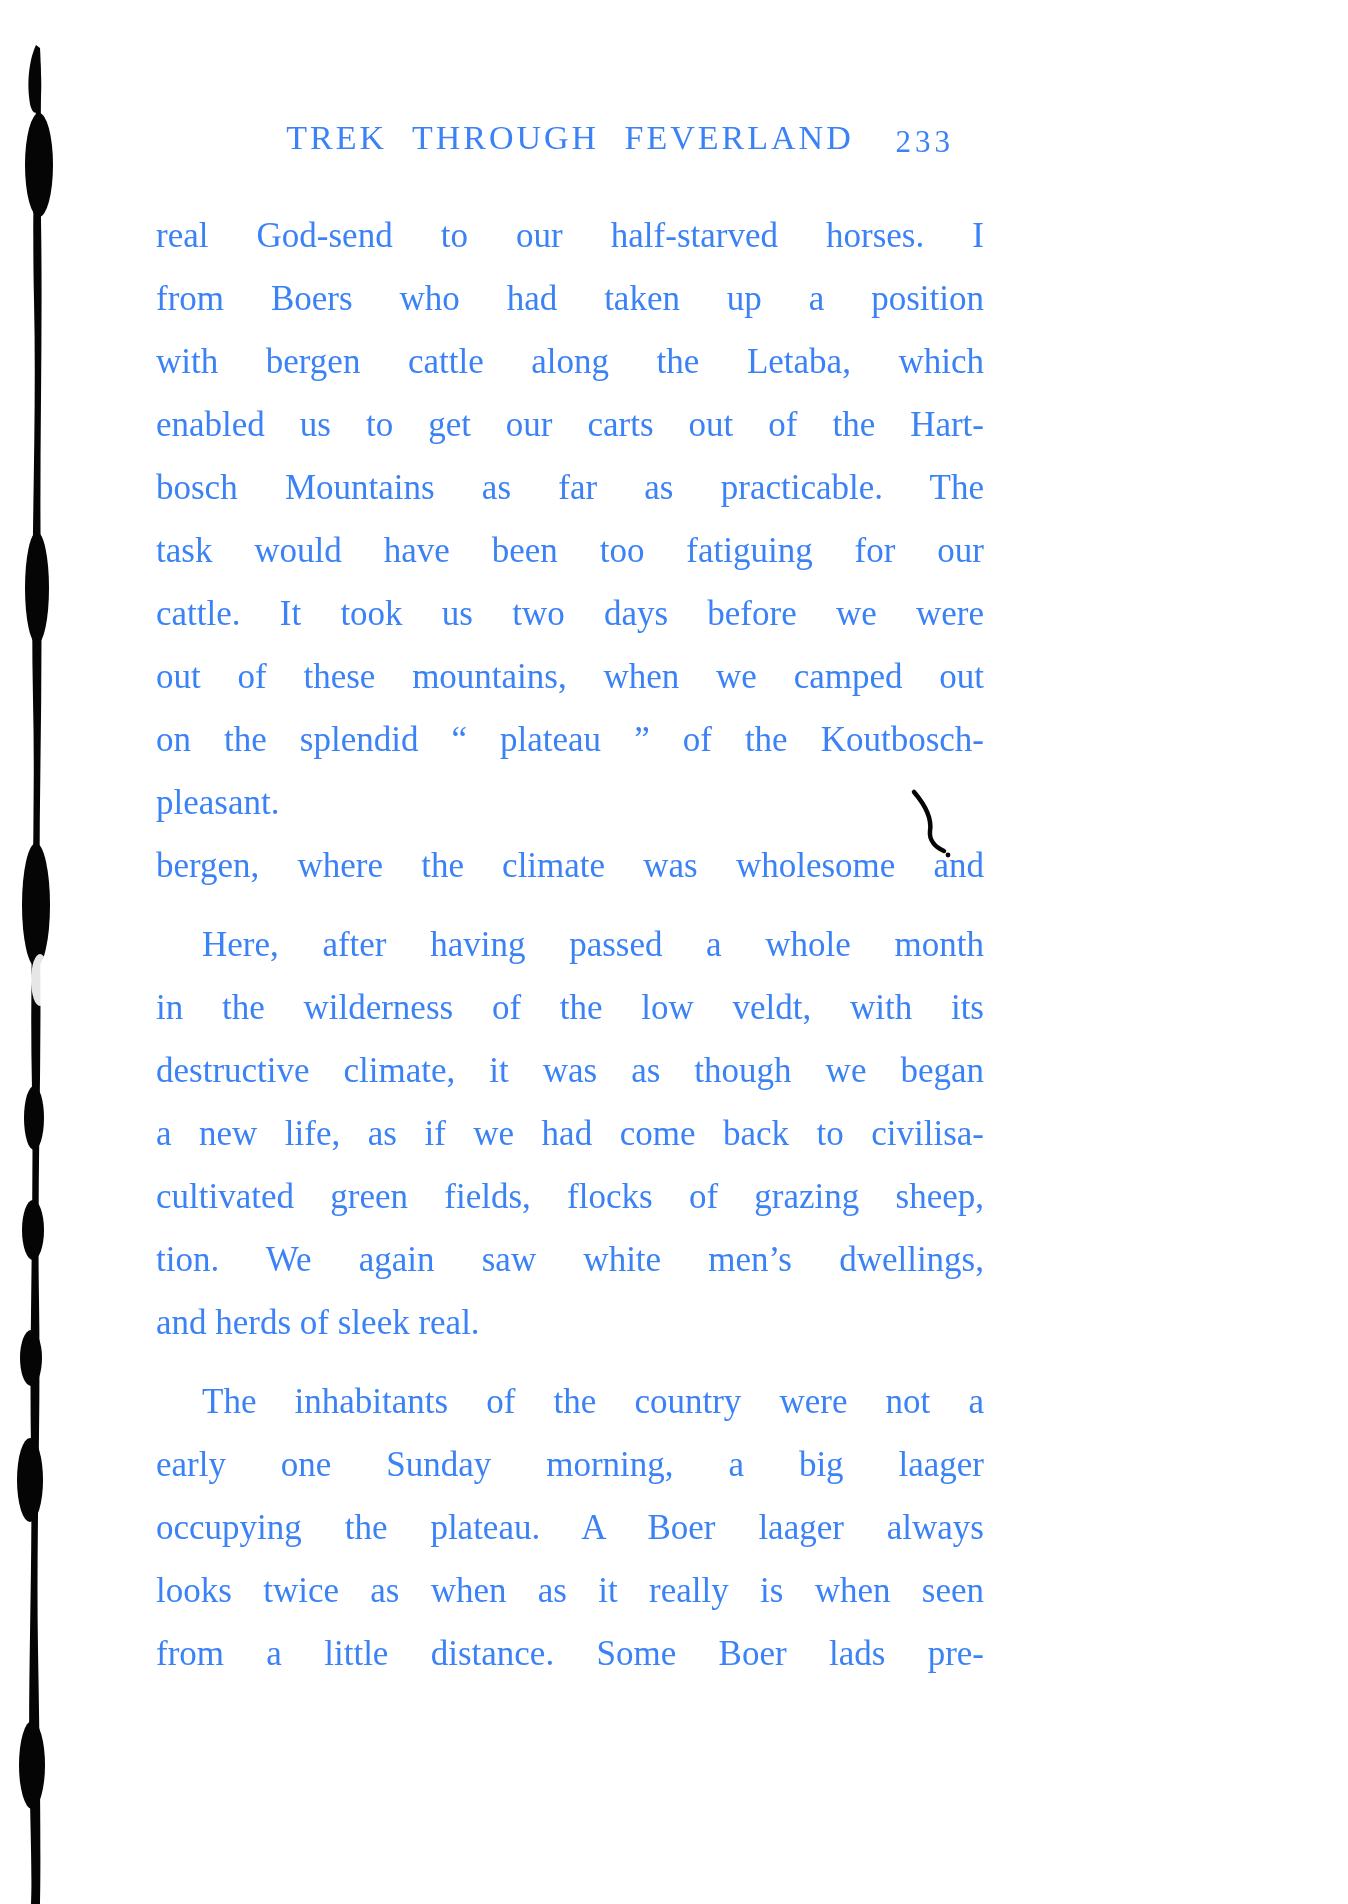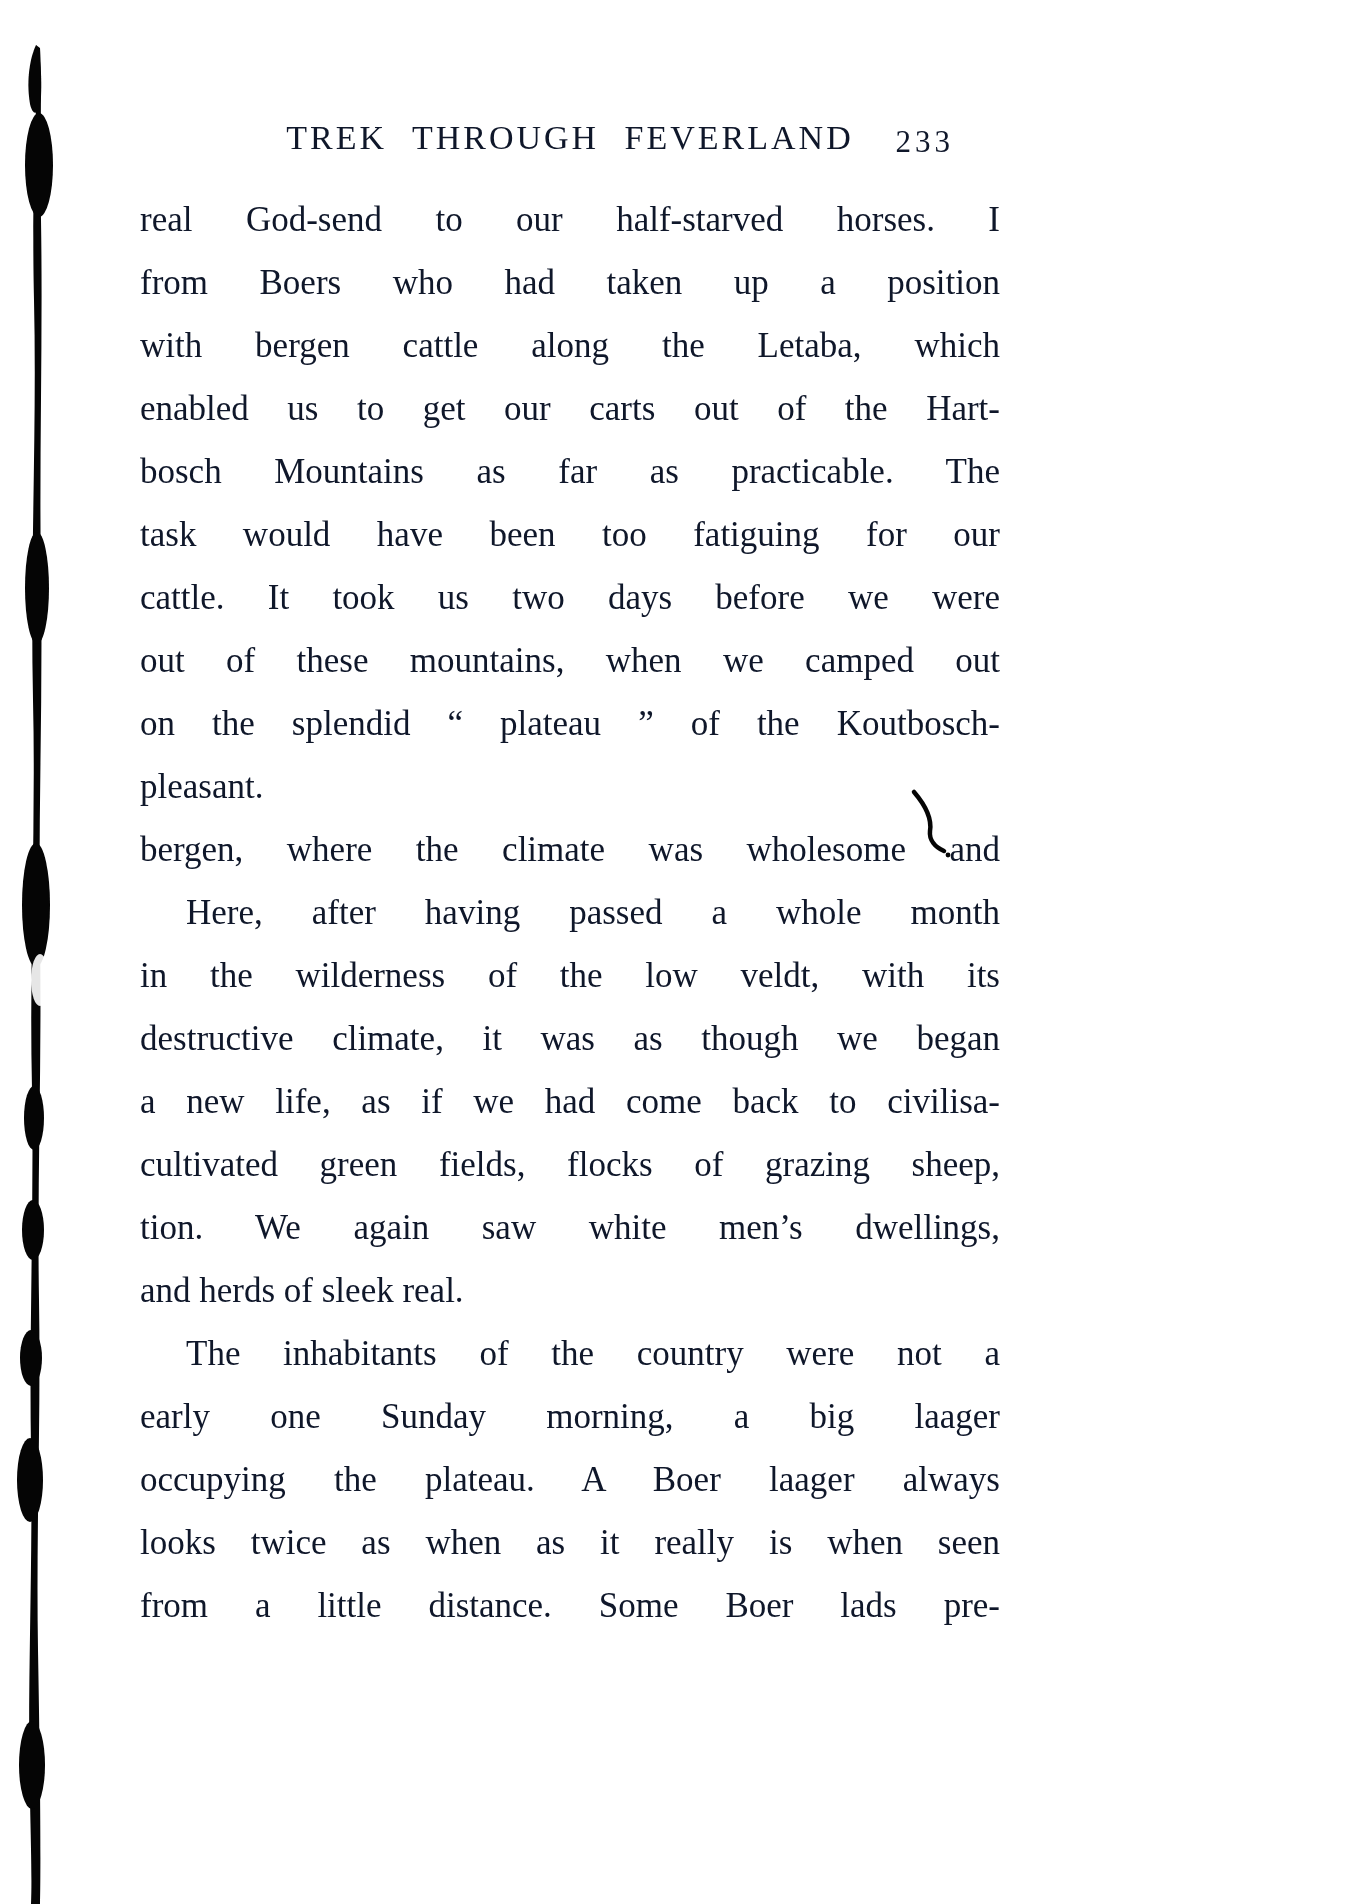--- a/index.html
+++ b/index.html
@@ -7,21 +7,21 @@
     padding: 0;
     background: #ffffff;
   }
   .page {
     position: relative;
     width: 1258px;
     height: 1904px;
     background: #ffffff;
     overflow: hidden;
     font-family: "Liberation Serif", "DejaVu Serif", serif;
-    color: #0f172a;
+    color: #3b82f6;
     text-decoration: underline;
   }
   
   .running-head {
     position: absolute;
     left: 140px;
     top: 112px;
     width: 860px;
     height: 52px;
   }
@@ -43,21 +43,21 @@
     line-height: 52px;
   }
   
   .body-text {
     position: absolute;
     left: 140px;
     top: 188px;
     width: 860px;
     font-size: 35px;
   }
-  .para { margin: 0; padding: 0; }
+  .para { margin: 16px; padding: 0; }
   .line {
     height: 63px;
     line-height: 63px;
     text-align: justify;
     text-align-last: justify;
     overflow: hidden;
   }
   .line.flush {
     text-align-last: left;
   }

